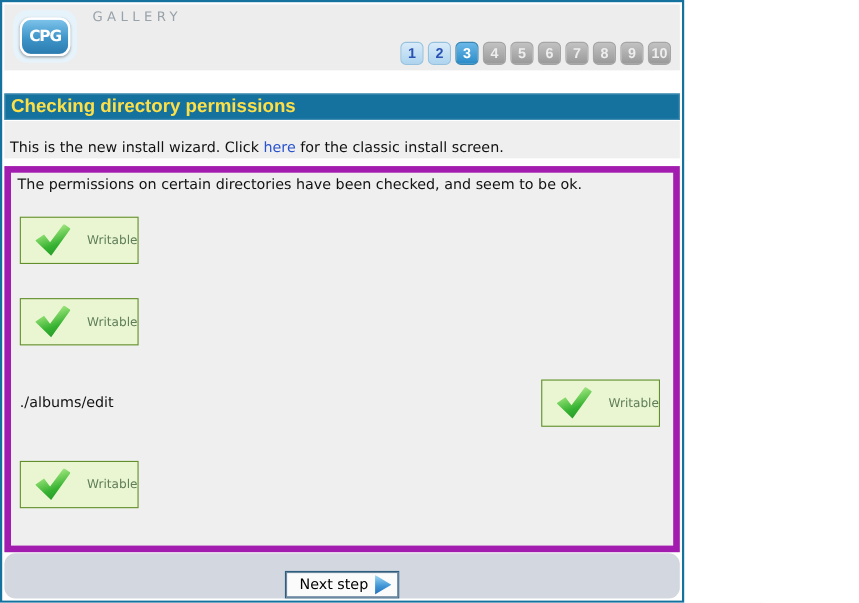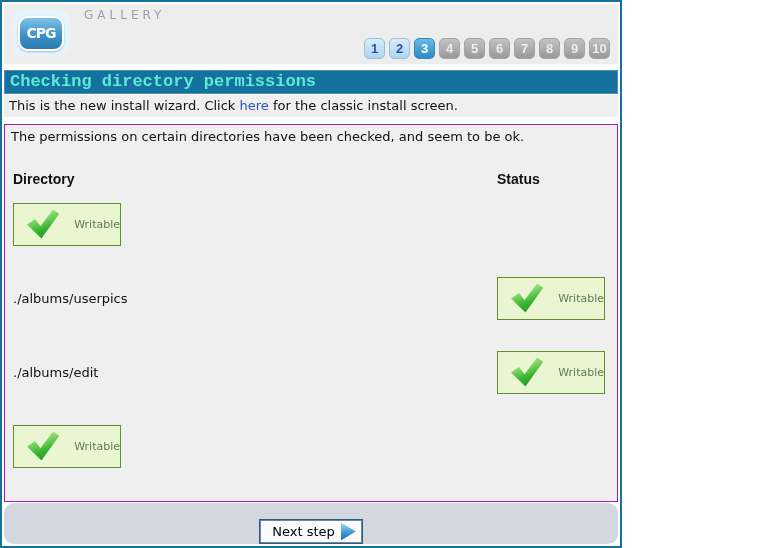--- a/index.html
+++ b/index.html
@@ -58,36 +58,36 @@
     background: linear-gradient(180deg, #6ab8e8 0%, #2a8bc8 100%);
     border: 1px solid #3a86b2; color: #fff;
   }
   .step.todo {
     background: linear-gradient(180deg, #c2c2c2 0%, #999999 100%);
     border: 1px solid #a5a5a5; color: #ededed;
   }
 
   
   .titlebar {
-    margin-top: 6px; height: 24px;
+    margin-top: 21px; height: 24px;
     background: #15719e; border: 1px solid #4690b4;
-    color: #5eead4; font-weight: bold; font-size: 17px;
-    font-family: Liberation Mono, monospace;
+    color: #fde047; font-weight: bold; font-size: 17px;
+    font-family: Liberation Sans, sans-serif;
     padding: 1px 5px; line-height: 20px;
   }
   .notebar {
     margin-top: 1px; height: 22px; background: #efefef;
-    font-size: 13px; color: #111; padding: 3px 5px;
+    font-size: 13px; color: #111; padding: 17px 5px;
   }
   .link { color: #2953cc; text-decoration: none; cursor: pointer; }
 
   
   .content {
     margin-top: 7px; flex: 1;
-    background: #efefef; border: 1px solid #a21caf;
+    background: #efefef; border: 6px solid #a21caf;
     overflow: hidden;
   }
   .intro { padding: 4px 6px; font-size: 13px; color: #111; line-height: 16px; }
   .thead {
     display: flex; margin-top: 22px; padding: 0 6px 0 8px;
     font-family: "Liberation Sans", sans-serif;
     font-weight: bold; font-size: 14px; color: #111;
   }
   .col-dir { flex: 1; }
   .col-status { width: 114px; }
@@ -154,36 +154,31 @@
   <div class="titlebar">Checking directory permissions</div>
 
   <div class="notebar">
     <span>This is the new install wizard. Click </span><a class="link">here</a><span> for the classic install screen.</span>
   </div>
 
   <div class="content">
     <div class="intro">
       <div>The permissions on certain directories have been checked, and seem to be ok.</div>
     </div>
-    <div class="thead">
-      <div class="col-dir">Directory</div>
-      <div class="col-status">Status</div>
-    </div>
     <div id="rows">
   <div class="trow">
     <div class="col-status">
       <div class="badge">
         <span class="check"></span>
         <span class="badge-label">Writable</span>
       </div>
     </div>
   </div>
 
   <div class="trow">
-    <div class="col-dir cell-dir">./albums/userpics</div>
     <div class="col-status">
       <div class="badge">
         <span class="check"></span>
         <span class="badge-label">Writable</span>
       </div>
     </div>
   </div>
 
   <div class="trow">
     <div class="col-dir cell-dir">./albums/edit</div>

